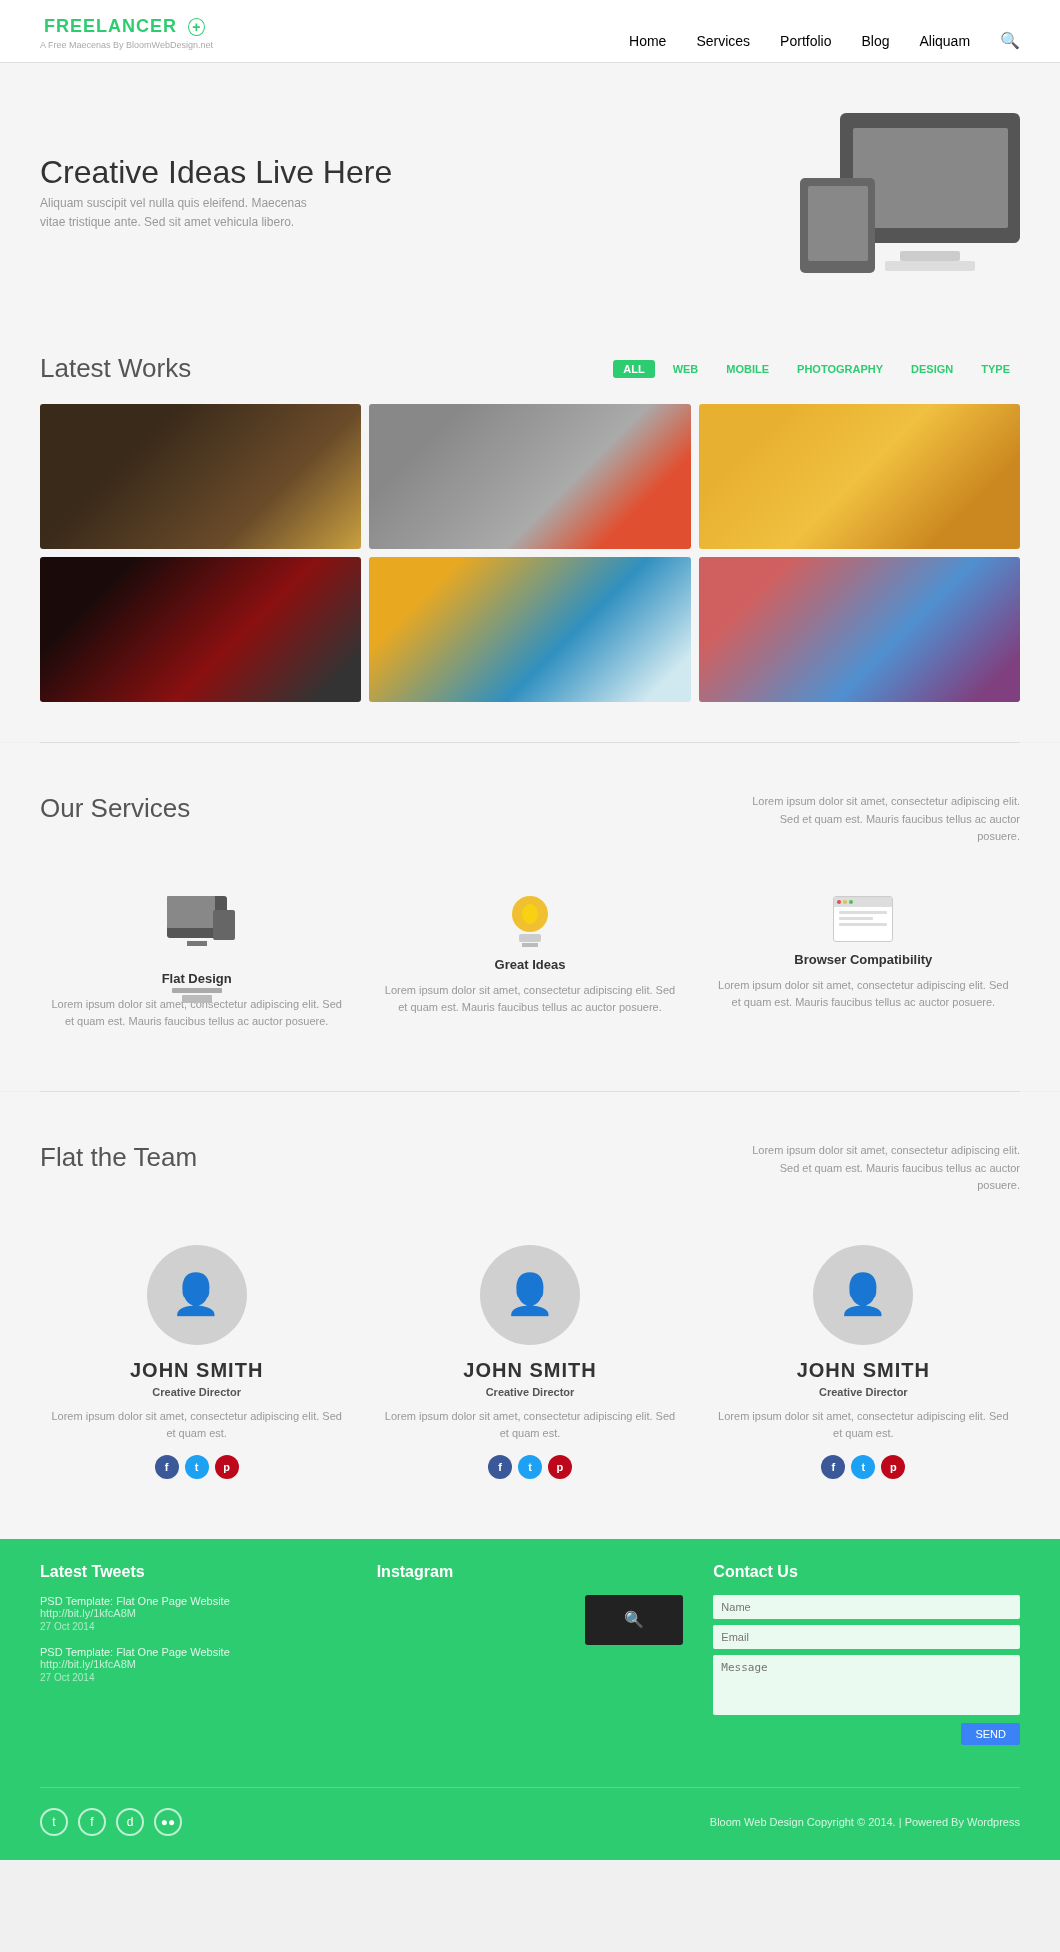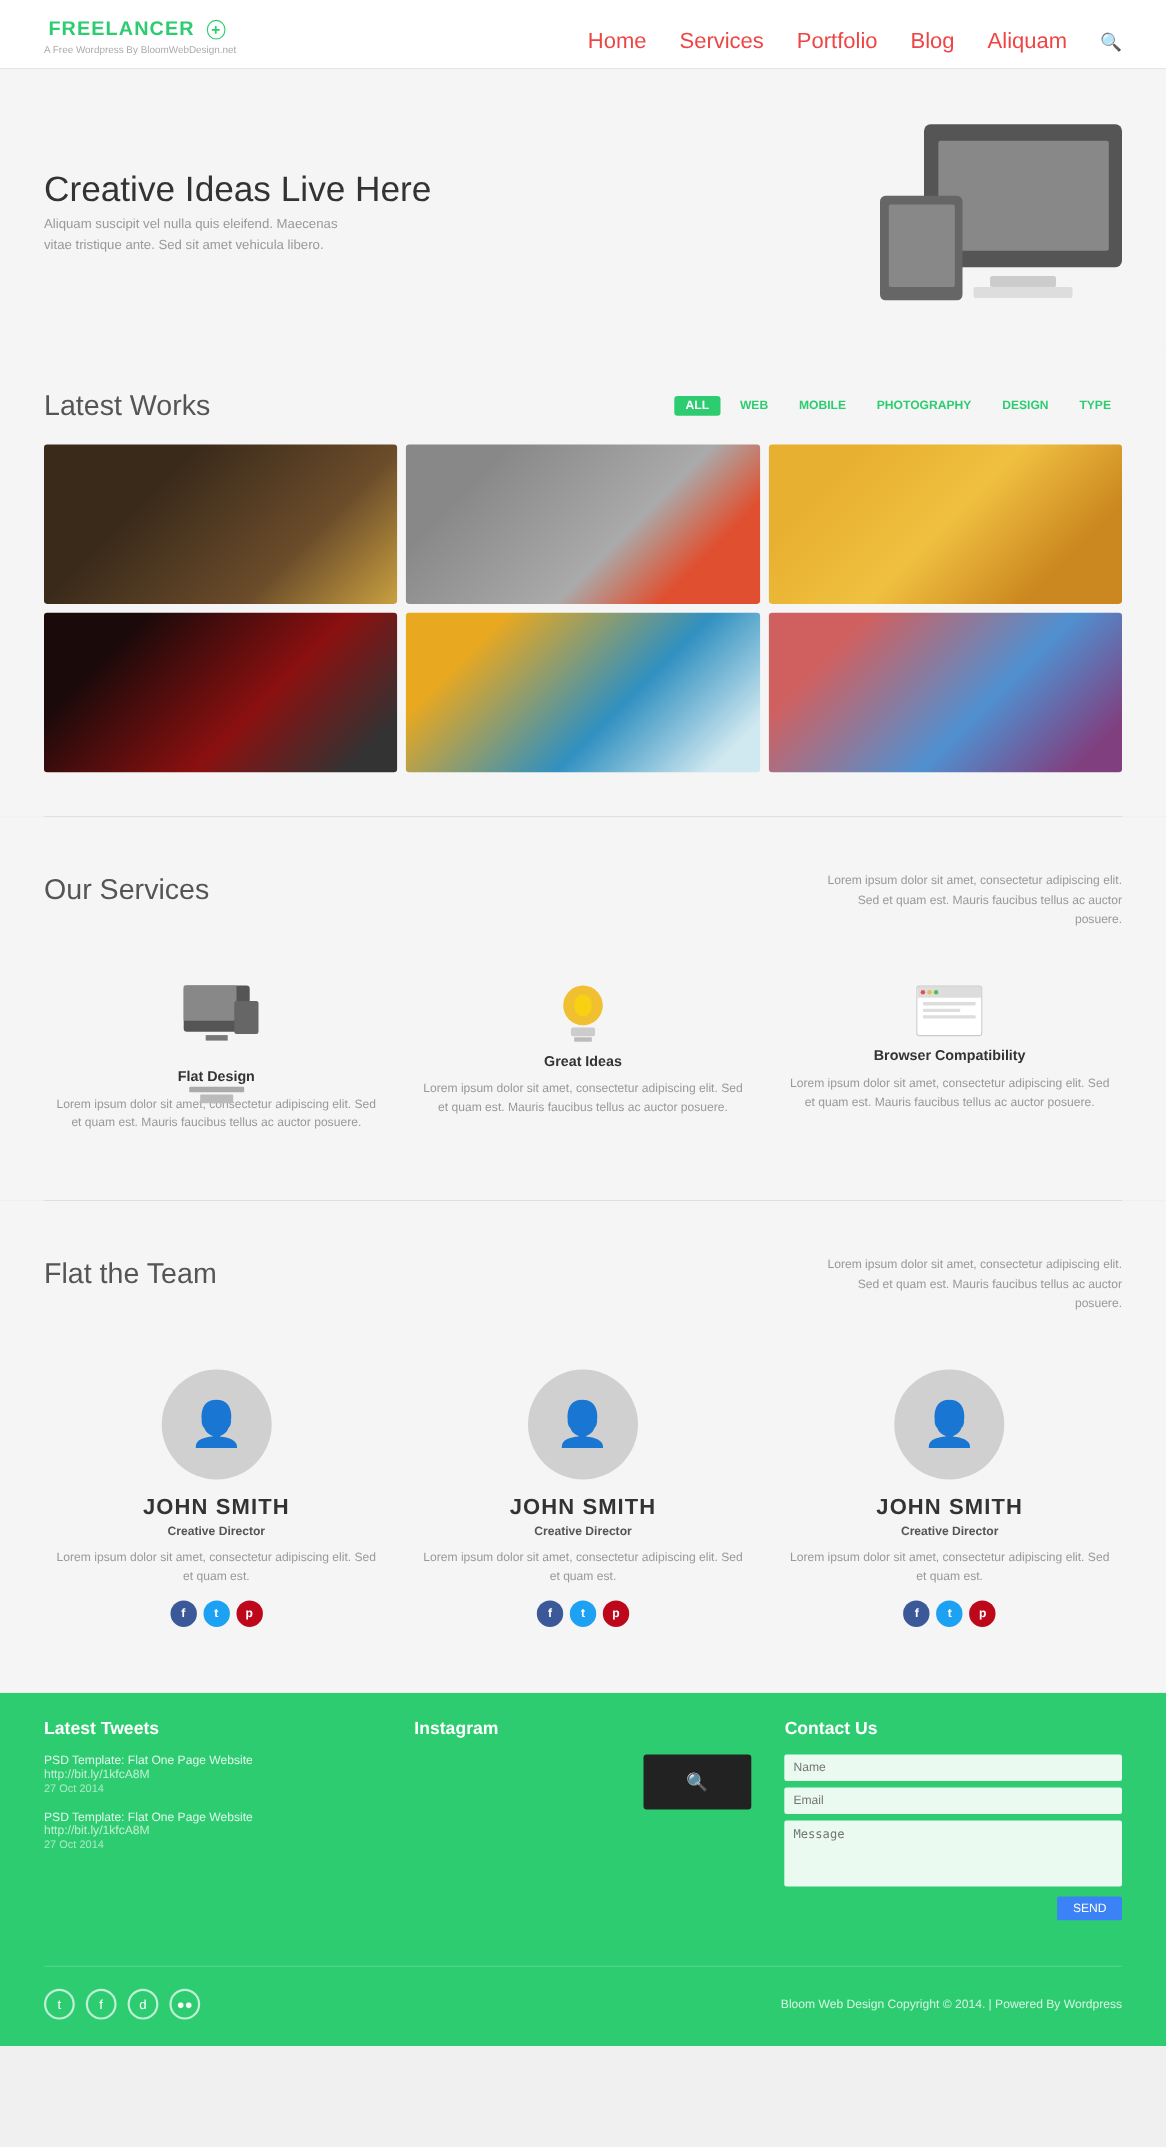--- a/index.html
+++ b/index.html
@@ -12,21 +12,21 @@
       align-items: flex-end;
       justify-content: space-between;
       padding: 12px 40px;
       border-bottom: 1px solid #e0e0e0;
     }
     .logo-area { display: flex; flex-direction: column; }
     .logo-text { font-size: 22px; font-weight: 900; color: #2ecc71; letter-spacing: 1px; }
     .logo-text span { color: #2ecc71; font-size: 18px; margin-left: 4px; }
     .logo-sub { font-size: 9px; color: #aaa; margin-top: 2px; }
     .nav { display: flex; align-items: center; gap: 30px; }
-    .nav a { text-decoration: none; color: #ef4444; font-size: 20px; }
+    .nav a { text-decoration: none; color: #000000; font-size: 14px; }
     .search-icon-nav { cursor: pointer; color: #555; font-size: 16px; }
 
     
     .hero {
       background: #f5f5f5;
       padding: 50px 40px 40px 40px;
       display: flex;
       align-items: center;
       justify-content: space-between;
       min-height: 240px;
@@ -231,21 +231,21 @@
   </style>
 </head>
 <body>
 
 <header class="header">
   <div class="logo-area">
     <div class="logo-text">
       <span>FREELANCER</span>
       <span style="font-size:14px; border:1.5px solid #2ecc71; border-radius:50%; padding:0 3px; color:#2ecc71;">+</span>
     </div>
-    <div class="logo-sub">A Free Wordpress By BloomWebDesign.net</div>
+    <div class="logo-sub">A Free Maecenas By BloomWebDesign.net</div>
   </div>
   <nav class="nav">
     <a href="#">Home</a>
     <a href="#">Services</a>
     <a href="#">Portfolio</a>
     <a href="#">Blog</a>
     <a href="#">Aliquam</a>
     <span class="search-icon-nav">🔍</span>
   </nav>
 </header>

